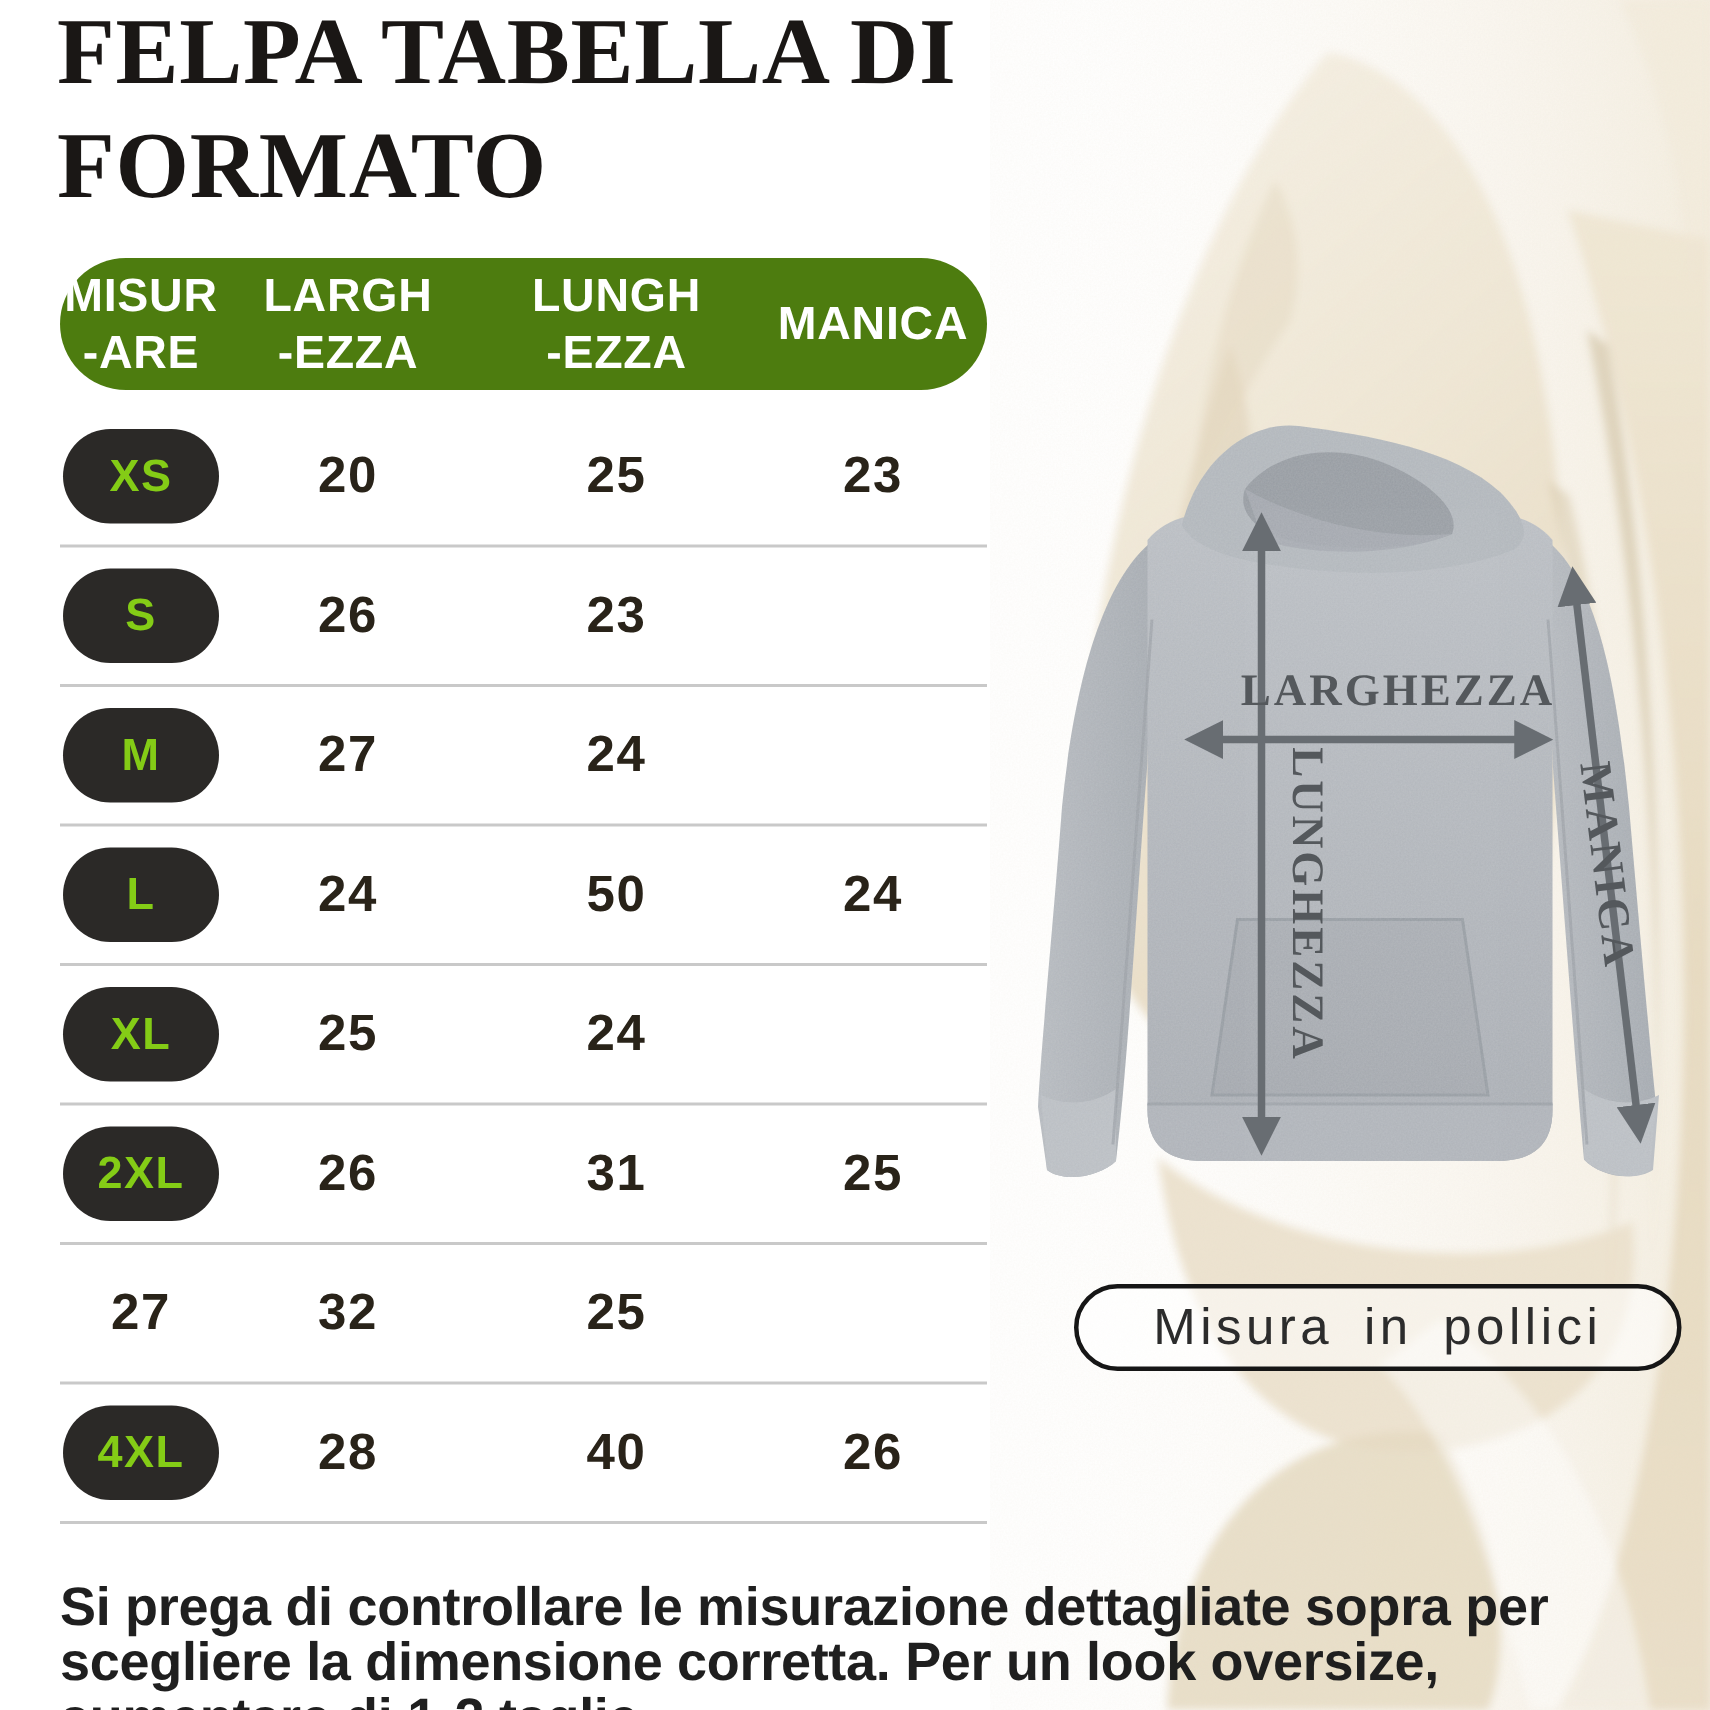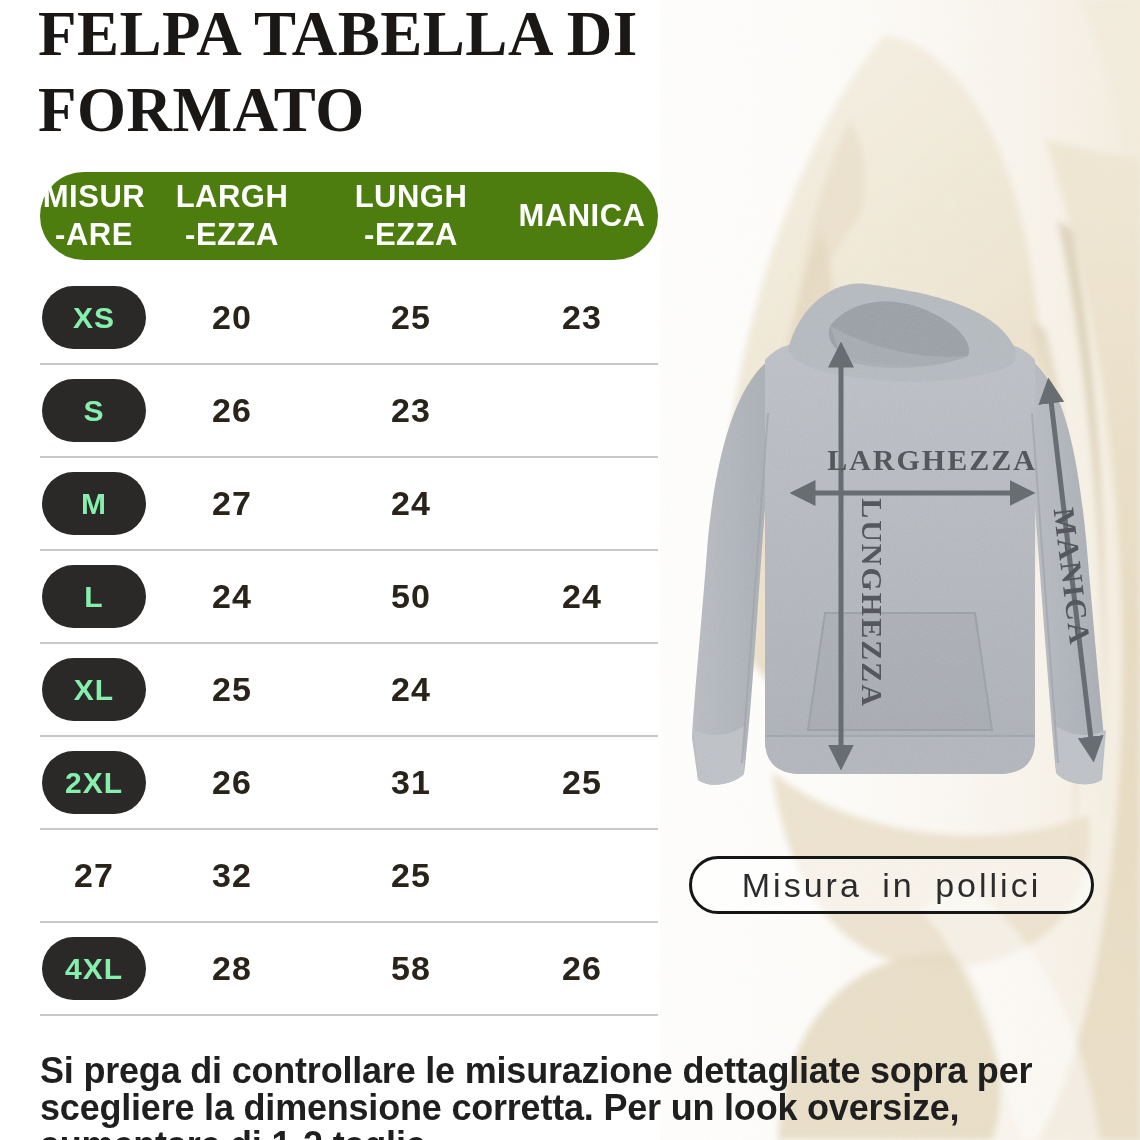--- a/index.html
+++ b/index.html
@@ -34,27 +34,27 @@
   }
   .trow {
     height:93px; display:grid; grid-template-columns:108px 168px 190px 152px;
     align-items:center; border-bottom:2px solid #c9c9c9;
   }
   .cell { text-align:center; }
   .size-pill {
     display:flex; align-items:center; justify-content:center;
     width:104px; height:63px; margin:0 auto;
     background:#2b2927; border-radius:32px;
-    color:#86efac; font-weight:bold; font-size:30px; letter-spacing:1px;
+    color:#84cc16; font-weight:bold; font-size:30px; letter-spacing:1px;
   }
   .num { font-weight:bold; font-size:34px; color:#292319; letter-spacing:1px; }
 
   
   .unit-badge {
-    position:absolute; left:689px; top:856px; width:405px; height:58px;
+    position:absolute; left:716px; top:856px; width:405px; height:58px;
     border:3px solid #161616; border-radius:30px;
     background:rgba(255,255,255,0.55);
     display:flex; align-items:center; justify-content:center;
     font-size:34px; font-weight:400; color:#2c2c2c;
     letter-spacing:3px; word-spacing:8px;
   }
 
   
   .note {
     position:absolute; left:40px; top:1052px; width:1020px;
@@ -239,21 +239,21 @@
     <div class="trow">
       <div class="cell num">27</div>
       <div class="cell num">32</div>
       <div class="cell num">25</div>
     </div>
     <div class="trow">
       <div class="cell">
           <span class="size-pill">4XL</span>
         </div>
       <div class="cell num">28</div>
-      <div class="cell num">58</div>
+      <div class="cell num">40</div>
       <div class="cell num">26</div>
     </div>
   </div>
 
   <div class="unit-badge">Misura in pollici</div>
 
   <p class="note">Si prega di controllare le misurazione dettagliate sopra per scegliere la dimensione corretta. Per un look oversize, aumentare di 1-2 taglie.</p>
 
 </div>
 

